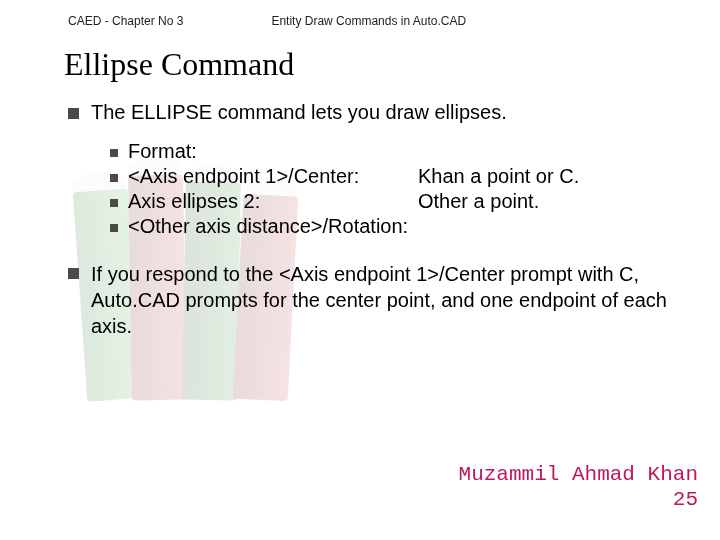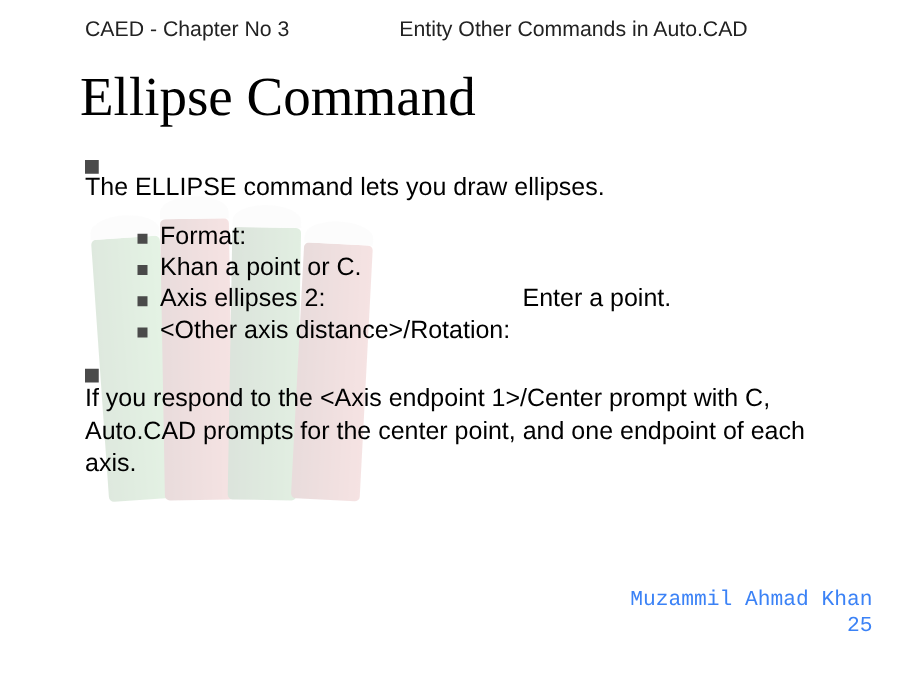--- a/index.html
+++ b/index.html
@@ -41,28 +41,28 @@
   .content {
     position: relative;
     z-index: 1;
     width: 100%;
     height: 100%;
   }
   .header {
     display: flex;
     align-items: center;
     padding: 14px 0 6px 68px;
-    font-size: 17px;
+    font-size: 12px;
     color: #222;
   }
   .header-left { }
   .header-right { margin-left: 88px; }
   .title {
     font-family: "Times New Roman", Times, serif;
-    font-size: 44px;
+    font-size: 32px;
     color: #000;
     padding: 12px 0 18px 64px;
   }
   .side-year {
     position: absolute;
     left: 10px;
     top: 118px;
     color: #666;
     font-family: Arial, Helvetica, sans-serif;
     font-size: 50px;
@@ -75,63 +75,62 @@
   .body {
     padding-left: 68px;
     padding-right: 30px;
     font-size: 20px;
     color: #000;
   }
   .bullet-line {
     display: flex;
     align-items: flex-start;
     margin-bottom: 16px;
-    flex-direction: column;
   }
   .sq {
     width: 11px;
     height: 11px;
     background: #4a4a4a;
     margin-top: 7px;
     margin-right: 12px;
     flex: 0 0 auto;
   }
   .sq-sm {
     width: 8px;
     height: 8px;
     background: #4a4a4a;
     margin-top: 9px;
     margin-right: 10px;
     flex: 0 0 auto;
   }
   .sublist {
     margin-left: 42px;
-    margin-bottom: 12px;
+    margin-bottom: 23px;
   }
   .sub-row {
     display: flex;
     align-items: flex-start;
     margin-bottom: 2px;
   }
   .sub-left {
     width: 290px;
     flex: 0 0 auto;
   }
   .sub-right { }
   .para {
     line-height: 1.3;
   }
   .footer {
     position: absolute;
     right: 22px;
     bottom: 28px;
     text-align: right;
     font-family: "Courier New", Courier, monospace;
-    font-size: 17px;
-    color: #3b82f6;
+    font-size: 21px;
+    color: #be185d;
     line-height: 1.2;
   }
 </style>
 </head>
 <body>
 
 <div class="bg-books">
   <div class="book book1">
       <div class="pages"></div>
     </div>
@@ -143,47 +142,48 @@
     </div>
   <div class="book book4">
       <div class="pages"></div>
     </div>
 </div>
 
 <div class="content">
 
   <div class="header">
     <span class="header-left">CAED - Chapter No 3</span>
-    <span class="header-right">Entity Other Commands in Auto.CAD</span>
+    <span class="header-right">Entity Draw Commands in Auto.CAD</span>
   </div>
 
   <div class="title">Ellipse Command</div>
 
   <div class="side-year">2006</div>
 
   <div class="body">
 
     <div class="bullet-line">
       <span class="sq"></span>
       <span>The ELLIPSE command lets you draw ellipses.</span>
     </div>
 
     <div class="sublist">
       <div class="sub-row">
         <span class="sq-sm"></span>
         <span class="sub-left">Format:</span>
       </div>
       <div class="sub-row">
         <span class="sq-sm"></span>
+        <span class="sub-left">&lt;Axis endpoint 1&gt;/Center:</span>
         <span class="sub-right">Khan a point or C.</span>
       </div>
       <div class="sub-row">
         <span class="sq-sm"></span>
         <span class="sub-left">Axis ellipses 2:</span>
-        <span class="sub-right">Enter a point.</span>
+        <span class="sub-right">Other a point.</span>
       </div>
       <div class="sub-row">
         <span class="sq-sm"></span>
         <span class="sub-left">&lt;Other axis distance&gt;/Rotation:</span>
         <span class="sub-right"></span>
       </div>
     </div>
 
     <div class="bullet-line">
       <span class="sq"></span>

